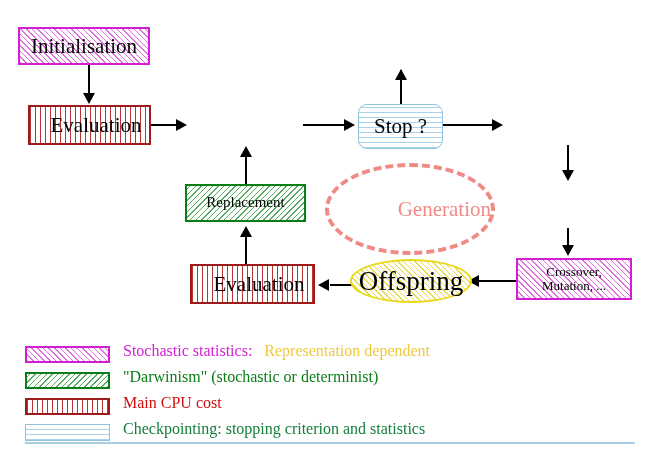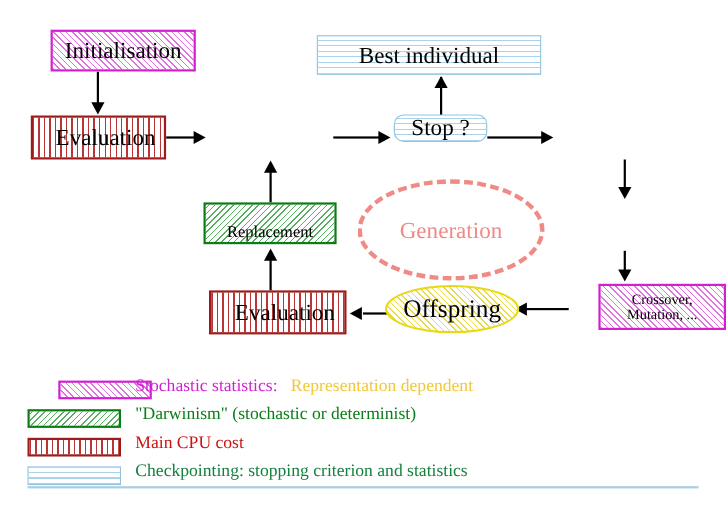--- a/index.html
+++ b/index.html
@@ -31,21 +31,20 @@
     line-height: 1.05;
     z-index: 3;
   }
 
   
   .pat-magenta {
     border: 2px solid #d21fd2;
     background-color: #ffffff;
     background-image: repeating-linear-gradient(45deg,
         #e06fe0 0px, #e06fe0 1px, #ffffff 1px, #ffffff 4px);
-    margin-left: 28px;
   }
   .pat-green {
     border: 2px solid #0a7d17;
     background-color: #ffffff;
     background-image: repeating-linear-gradient(-45deg,
         #59ad62 0px, #59ad62 1px, #ffffff 1px, #ffffff 4px);
   }
   .pat-red {
     border: 2px solid #9e1b1b;
     background-color: #ffffff;
@@ -116,48 +115,45 @@
 
   <div class="node pat-magenta" style="left:18px; top:27px; width:132px; height:38px; font-size:21px;">
     <span>Initialisation</span>
   </div>
 
   <div class="node pat-red" style="left:28px; top:105px; width:123px; height:40px; font-size:21px;">
     <span>Evaluation</span>
   </div>
 
 
-  <div class="node pat-blue" style="left:288px; top:32px; width:204px; height:36px; font-size:21px;">
-    <span>Best individual</span>
-  </div>
-
-  <div class="node pat-blue rounded" style="left:358px; top:104px; width:85px; height:25px; font-size:21px;text-align:right;">
+
+  <div class="node pat-blue rounded" style="left:358px; top:104px; width:85px; height:45px; font-size:21px;text-align:right;">
     <span>Stop ?</span>
   </div>
 
 
 
   <div class="node pat-magenta" style="left:516px; top:258px; width:116px; height:42px; font-size:13px; flex-direction:column;">
     <span>Crossover,</span>
     <span>Mutation, ...</span>
   </div>
 
-  <div class="node pat-yellow-ellipse" style="left:350px; top:259px; width:122px; height:44px; font-size:23px;">
+  <div class="node pat-yellow-ellipse" style="left:350px; top:259px; width:122px; height:44px; font-size:27px;">
     <span>Offspring</span>
   </div>
 
   <div class="node pat-red" style="left:190px; top:264px; width:125px; height:40px; font-size:21px;">
     <span>Evaluation</span>
   </div>
 
-  <div class="node pat-green" style="left:185px; top:184px; width:121px; height:38px; font-size:15px;align-items:flex-end;">
+  <div class="node pat-green" style="left:185px; top:184px; width:121px; height:38px; font-size:15px;">
     <span>Replacement</span>
   </div>
 
-  <div class="dashed-ellipse" style="left:325px; top:163px; width:170px; height:92px; font-size:21px;">
+  <div class="dashed-ellipse" style="left:325px; top:163px; width:170px; height:92px; font-size:21px;justify-content:flex-end;">
     <span>Generation</span>
   </div>
 
   <div class="line" style="left:88px; top:65px; width:1.5px; height:30px;"></div>
   <div class="arrow arrow-d" style="left:83px; top:93px;"></div>
 
   <div class="line" style="left:151px; top:124px; width:28px; height:1.5px;"></div>
   <div class="arrow arrow-r" style="left:176px; top:119px;"></div>
 
   <div class="line" style="left:303px; top:124px; width:43px; height:1.5px;"></div>

